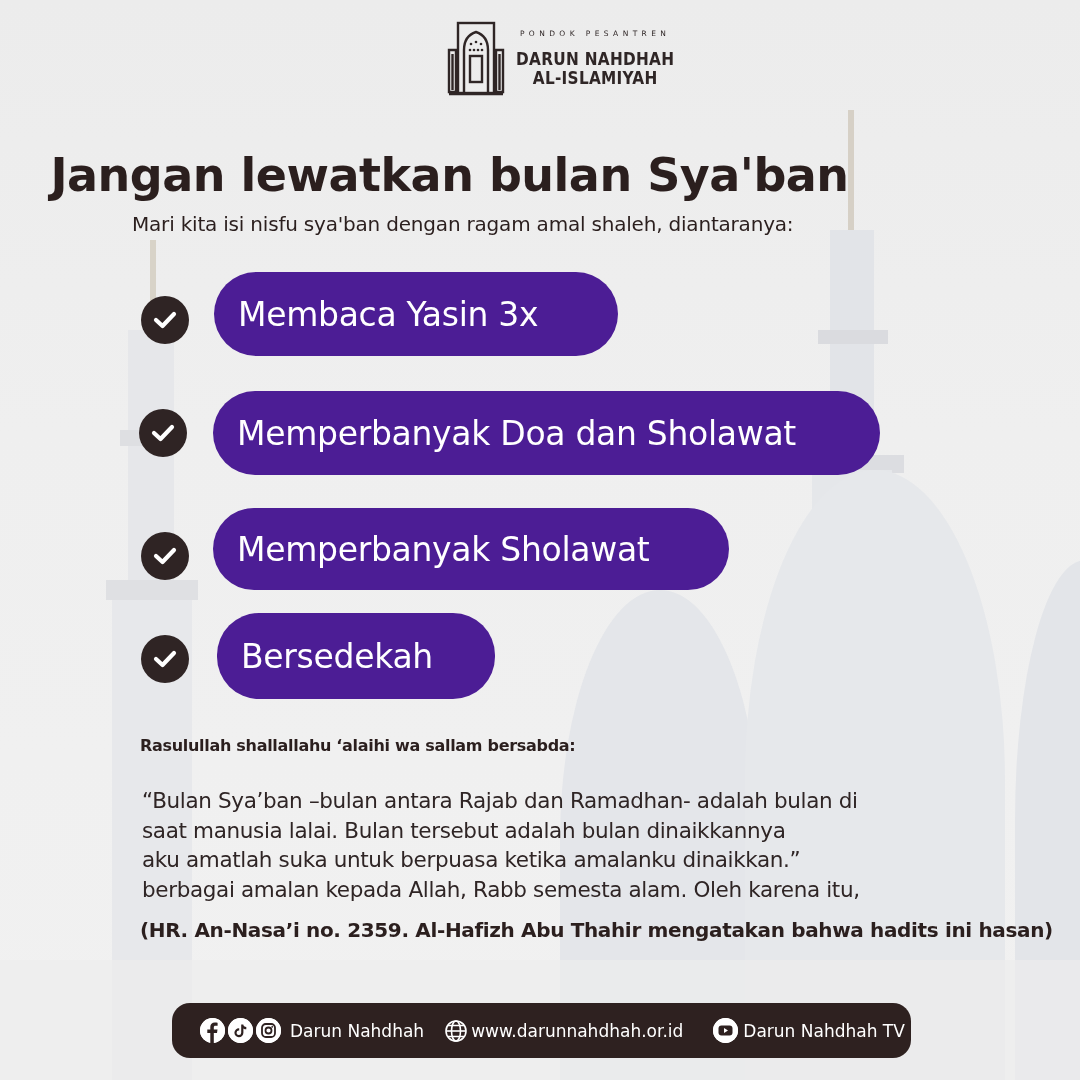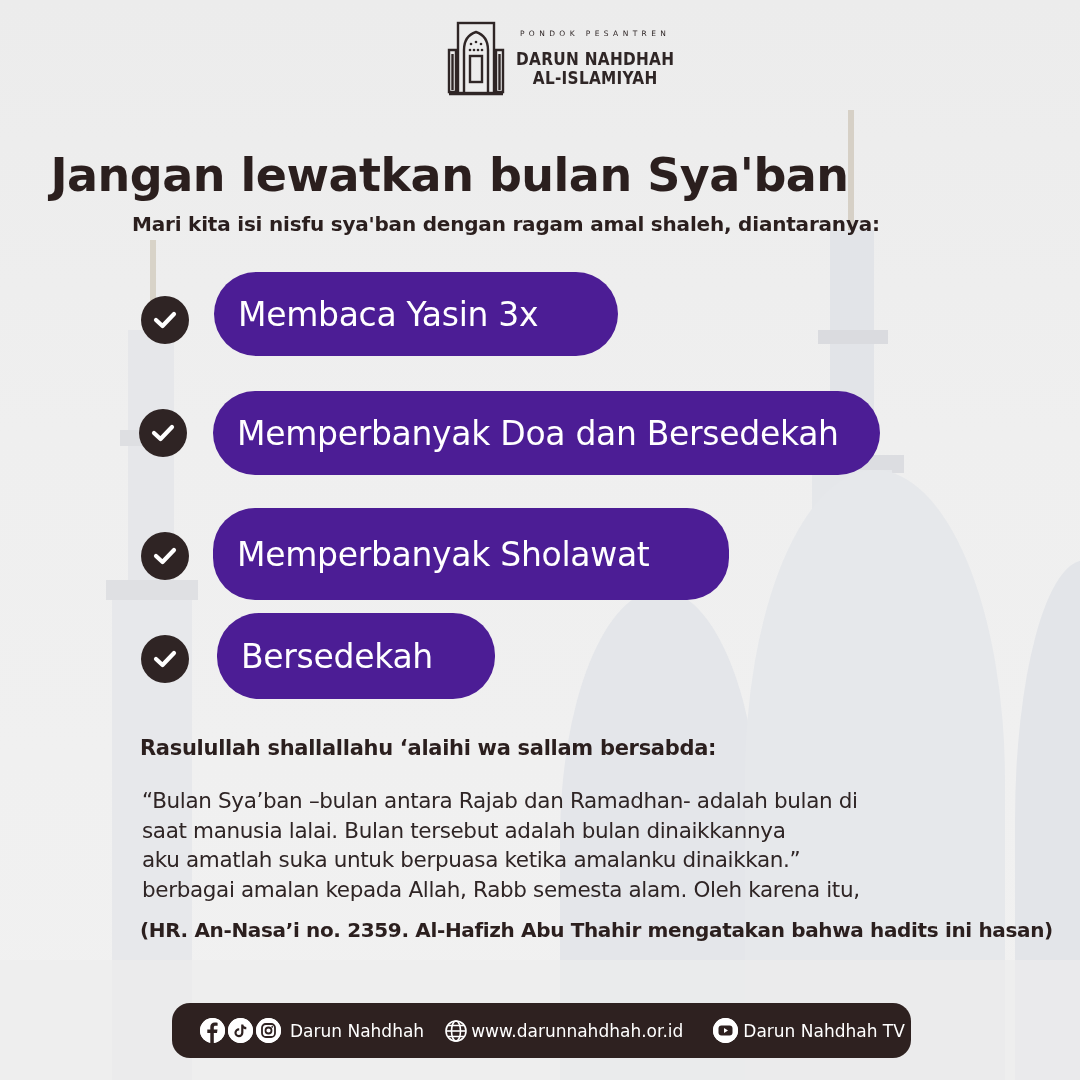--- a/index.html
+++ b/index.html
@@ -18,28 +18,28 @@
 
     .logo { position: absolute; left: 446px; top: 20px; display: flex; align-items: center; gap: 10px; }
     .logo-mark { width: 60px; height: 76px; }
     .logo-text { display: flex; flex-direction: column; align-items: center; }
     .logo-sub { font-family: "DejaVu Sans", sans-serif; font-size: 7.5px; letter-spacing: 4.4px; color: #2f2626; margin-bottom: 12px; }
     .logo-main { font-family: "DejaVu Sans Condensed", "DejaVu Sans", sans-serif; font-weight: bold; font-size: 17px; line-height: 19px; color: #2f2626; letter-spacing: 0.3px; }
 
     .title { position: absolute; left: 0; width: 899px; top: 148px; text-align: center;
       font-family: "DejaVu Sans", sans-serif; font-weight: bold; font-size: 46px; color: #2b1f1e; letter-spacing: -0.5px; }
     .subtitle { position: absolute; left: 132px; top: 212px;
-      font-family: "DejaVu Sans", sans-serif; font-weight: bold; font-size: 20px; color: #2b1f1e; letter-spacing: -0.2px; }
+      font-family: "DejaVu Sans", sans-serif; font-weight: normal; font-size: 20px; color: #2b1f1e; letter-spacing: -0.2px; }
 
     .item { position: absolute; display: flex; align-items: center; }
     .check { width: 48px; height: 48px; border-radius: 50%; background: #2f2424; display: flex; align-items: center; justify-content: center; }
     .pill { position: absolute; height: 84px; border-radius: 42px; background: #4c1d95; color: #ffffff;
       font-family: "DejaVu Sans", sans-serif; font-size: 33px; display: flex; align-items: center; padding-left: 24px; white-space: nowrap; letter-spacing: -0.3px; }
 
-    .hadith-intro { position: absolute; left: 140px; top: 736px; font-weight: bold; font-size: 21px; color: #2b1f1e; letter-spacing: -0.3px; }
+    .hadith-intro { position: absolute; left: 140px; top: 736px; font-weight: bold; font-size: 16px; color: #2b1f1e; letter-spacing: -0.3px; }
     .hadith { position: absolute; left: 142px; top: 786px; width: 860px; font-size: 21.5px; line-height: 29.5px; color: #2f2525; letter-spacing: -0.35px; }
     .source { position: absolute; left: 140px; top: 918px; font-weight: bold; font-size: 20px; color: #2b1f1e; letter-spacing: -0.35px; }
 
     .footer { position: absolute; left: 172px; top: 1003px; width: 739px; height: 55px; border-radius: 18px; background: #2e2120;
       display: flex; align-items: center; padding-left: 28px; color: #ffffff; font-size: 17px; white-space: nowrap; }
     .ficon { width: 25px; height: 25px; border-radius: 50%; background: #ffffff; display: inline-flex; align-items: center; justify-content: center; margin-right: 3px; }
     .flabel { margin-left: 6px; }
     .fgroup { display: flex; align-items: center; }
   </style>
 </head>
@@ -108,30 +108,30 @@
   </div>
   <div class="pill" style="left:214px; top:272px; width:404px;">Membaca Yasin 3x</div>
 
   <div class="item" style="left:139px; top:409px;">
     <span class="check">
       <svg width="24" height="20" viewBox="0 0 24 20">
           <path d="M3 10 L9.5 16 L21 4" fill="none" stroke="#fff" stroke-width="4.2" stroke-linecap="round" stroke-linejoin="round"></path>
         </svg>
     </span>
   </div>
-  <div class="pill" style="left:213px; top:391px; width:667px;">Memperbanyak Doa dan Bersedekah</div>
+  <div class="pill" style="left:213px; top:391px; width:667px;">Memperbanyak Doa dan Sholawat</div>
 
   <div class="item" style="left:141px; top:532px;">
     <span class="check">
       <svg width="24" height="20" viewBox="0 0 24 20">
           <path d="M3 10 L9.5 16 L21 4" fill="none" stroke="#fff" stroke-width="4.2" stroke-linecap="round" stroke-linejoin="round"></path>
         </svg>
     </span>
   </div>
-  <div class="pill" style="left:213px; top:508px; width:516px; height:92px;">Memperbanyak Sholawat</div>
+  <div class="pill" style="left:213px; top:508px; width:516px; height:82px;">Memperbanyak Sholawat</div>
 
   <div class="item" style="left:141px; top:635px;">
     <span class="check">
       <svg width="24" height="20" viewBox="0 0 24 20">
           <path d="M3 10 L9.5 16 L21 4" fill="none" stroke="#fff" stroke-width="4.2" stroke-linecap="round" stroke-linejoin="round"></path>
         </svg>
     </span>
   </div>
   <div class="pill" style="left:217px; top:613px; width:278px; height:86px;">Bersedekah</div>
 </div>

